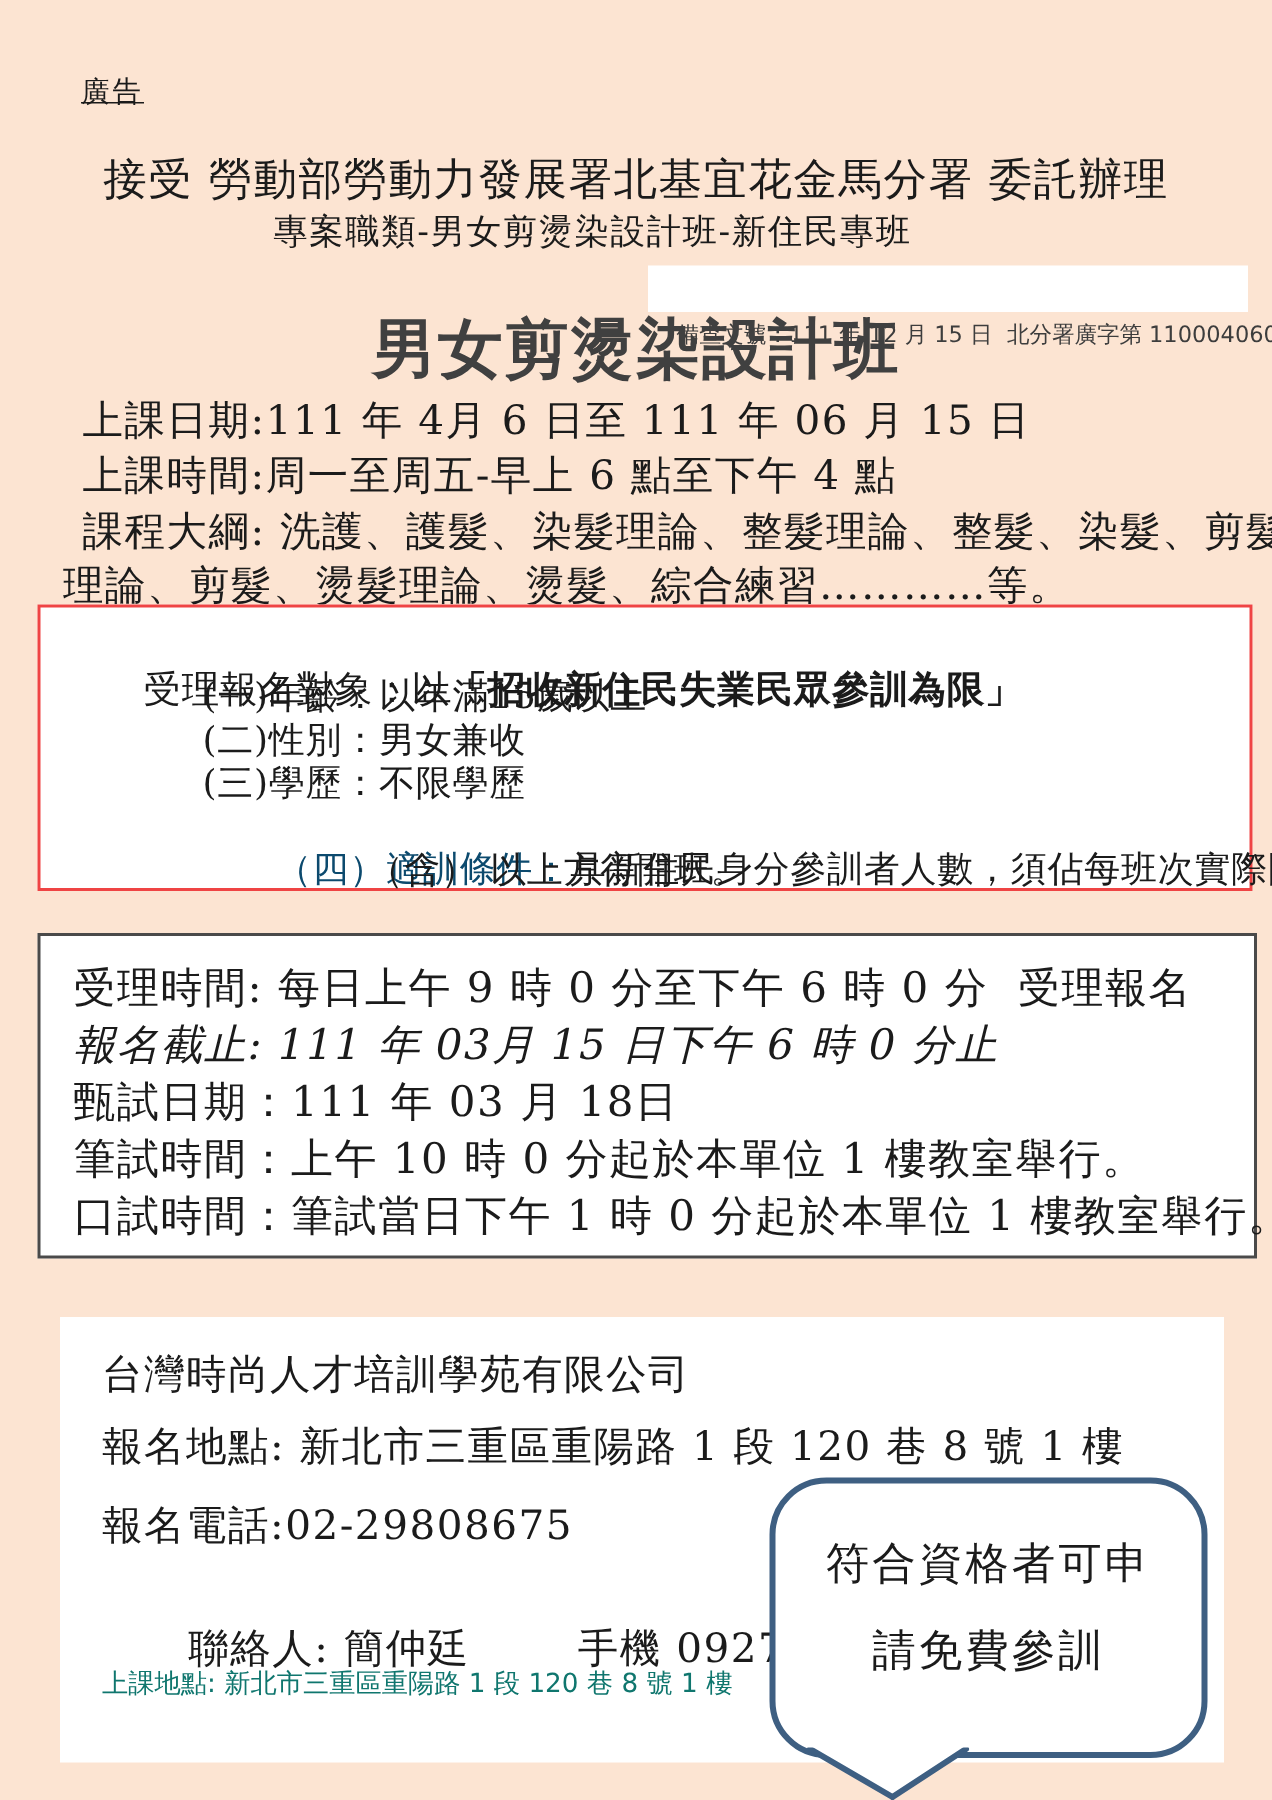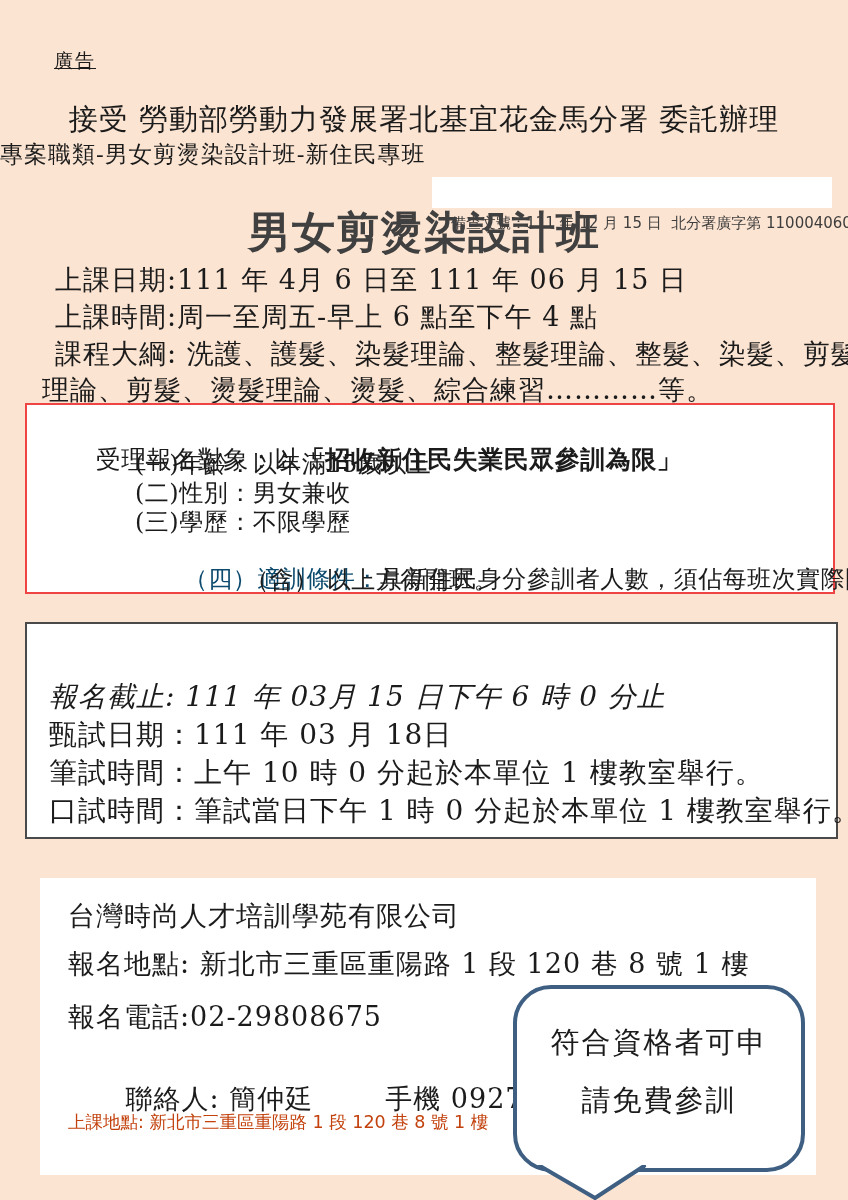--- a/index.html
+++ b/index.html
@@ -7,21 +7,21 @@
   .page {
     position:relative; width:848px; height:1200px; margin:0 auto;
     background:#fce4d2; overflow:hidden;
     font-family:"DejaVu Serif","Liberation Serif",serif;
     color:#1b1b1b;
   }
   .abs { position:absolute; white-space:pre; }
 
   .ad-label { left:54px; top:48px; font-size:19px; letter-spacing:2px;text-decoration:underline; }
   .commission { left:0; top:100px; width:848px; text-align:center; font-size:29px; letter-spacing:1px; }
-  .program { left:0; top:139px; width:790px; text-align:left; font-size:23px; letter-spacing:1px; }
+  .program { left:0; top:139px; width:790px; text-align:center; font-size:23px; letter-spacing:1px; }
 
   .ref-box {
     left:432px; top:177px; width:400px; height:31px; background:#ffffff;
     font-family:"DejaVu Sans","Liberation Sans",sans-serif;
     font-size:15px; color:#3d3d3d; line-height:31px; text-align:center;
   }
 
   .course-title {
     left:0; top:204px; width:848px; text-align:center;
     font-family:"DejaVu Sans","Liberation Sans",sans-serif;
@@ -57,21 +57,21 @@
   .b2-l4 { top:168px; }
 
   .box3 .abs { left:28px; font-size:27px; letter-spacing:1px; }
   .b3-company { top:20px;text-align:right; }
   .b3-address { top:68px; }
   .b3-phone   { top:121px; }
   .b3-contact { top:172px; }
   .b3-mobile  { display:inline-block; margin-left:72px; }
   .b3-class-location {
     top:232px; font-family:"DejaVu Sans","Liberation Sans",sans-serif;
-    font-size:17.5px !important; letter-spacing:0 !important; color:#c2410c;
+    font-size:17.5px !important; letter-spacing:0 !important; color:#0f766e;
   }
 
   .bubble {
     position:absolute; left:513px; top:985px; width:292px; height:187px;
     background:#ffffff; border:4px solid #3e5f82; border-radius:38px; z-index:5;
   }
   .bubble-line { position:absolute; left:0; width:100%; text-align:center; font-size:29px; letter-spacing:2px; white-space:pre; }
   .bubble-l1 { top:34px; }
   .bubble-l2 { top:92px; }
   .bubble-tail { position:absolute; left:536px; top:1165px; z-index:6; }
@@ -103,20 +103,21 @@
     <div class="abs b1-i1">(一)年齡：以年滿15歲以上</div>
     <div class="abs b1-i2">(二)性別：男女兼收</div>
     <div class="abs b1-i3">(三)學歷：不限學歷</div>
     <div class="abs b1-i4">
       <span class="red-label">（四）適訓條件：</span><span>具新住民身分參訓者人數，須佔每班次實際開訓人數70％</span>
     </div>
     <div class="abs b1-i4c">（含） 以上方得開班。</div>
   </div>
 
   <div class="white-box box2">
+    <div class="abs b2-l0">受理時間: 每日上午 9 時 0 分至下午 6 時 0 分  受理報名</div>
     <div class="abs b2-l1">報名截止: 111 年 03月 15 日下午 6 時 0 分止</div>
     <div class="abs b2-l2">甄試日期：111 年 03 月 18日</div>
     <div class="abs b2-l3">筆試時間：上午 10 時 0 分起於本單位 1 樓教室舉行。</div>
     <div class="abs b2-l4">口試時間：筆試當日下午 1 時 0 分起於本單位 1 樓教室舉行。</div>
   </div>
 
   <div class="white-box box3">
     <div class="abs b3-company">台灣時尚人才培訓學苑有限公司</div>
     <div class="abs b3-address">報名地點: 新北市三重區重陽路 1 段 120 巷 8 號 1 樓</div>
     <div class="abs b3-phone">報名電話:02-29808675</div>

